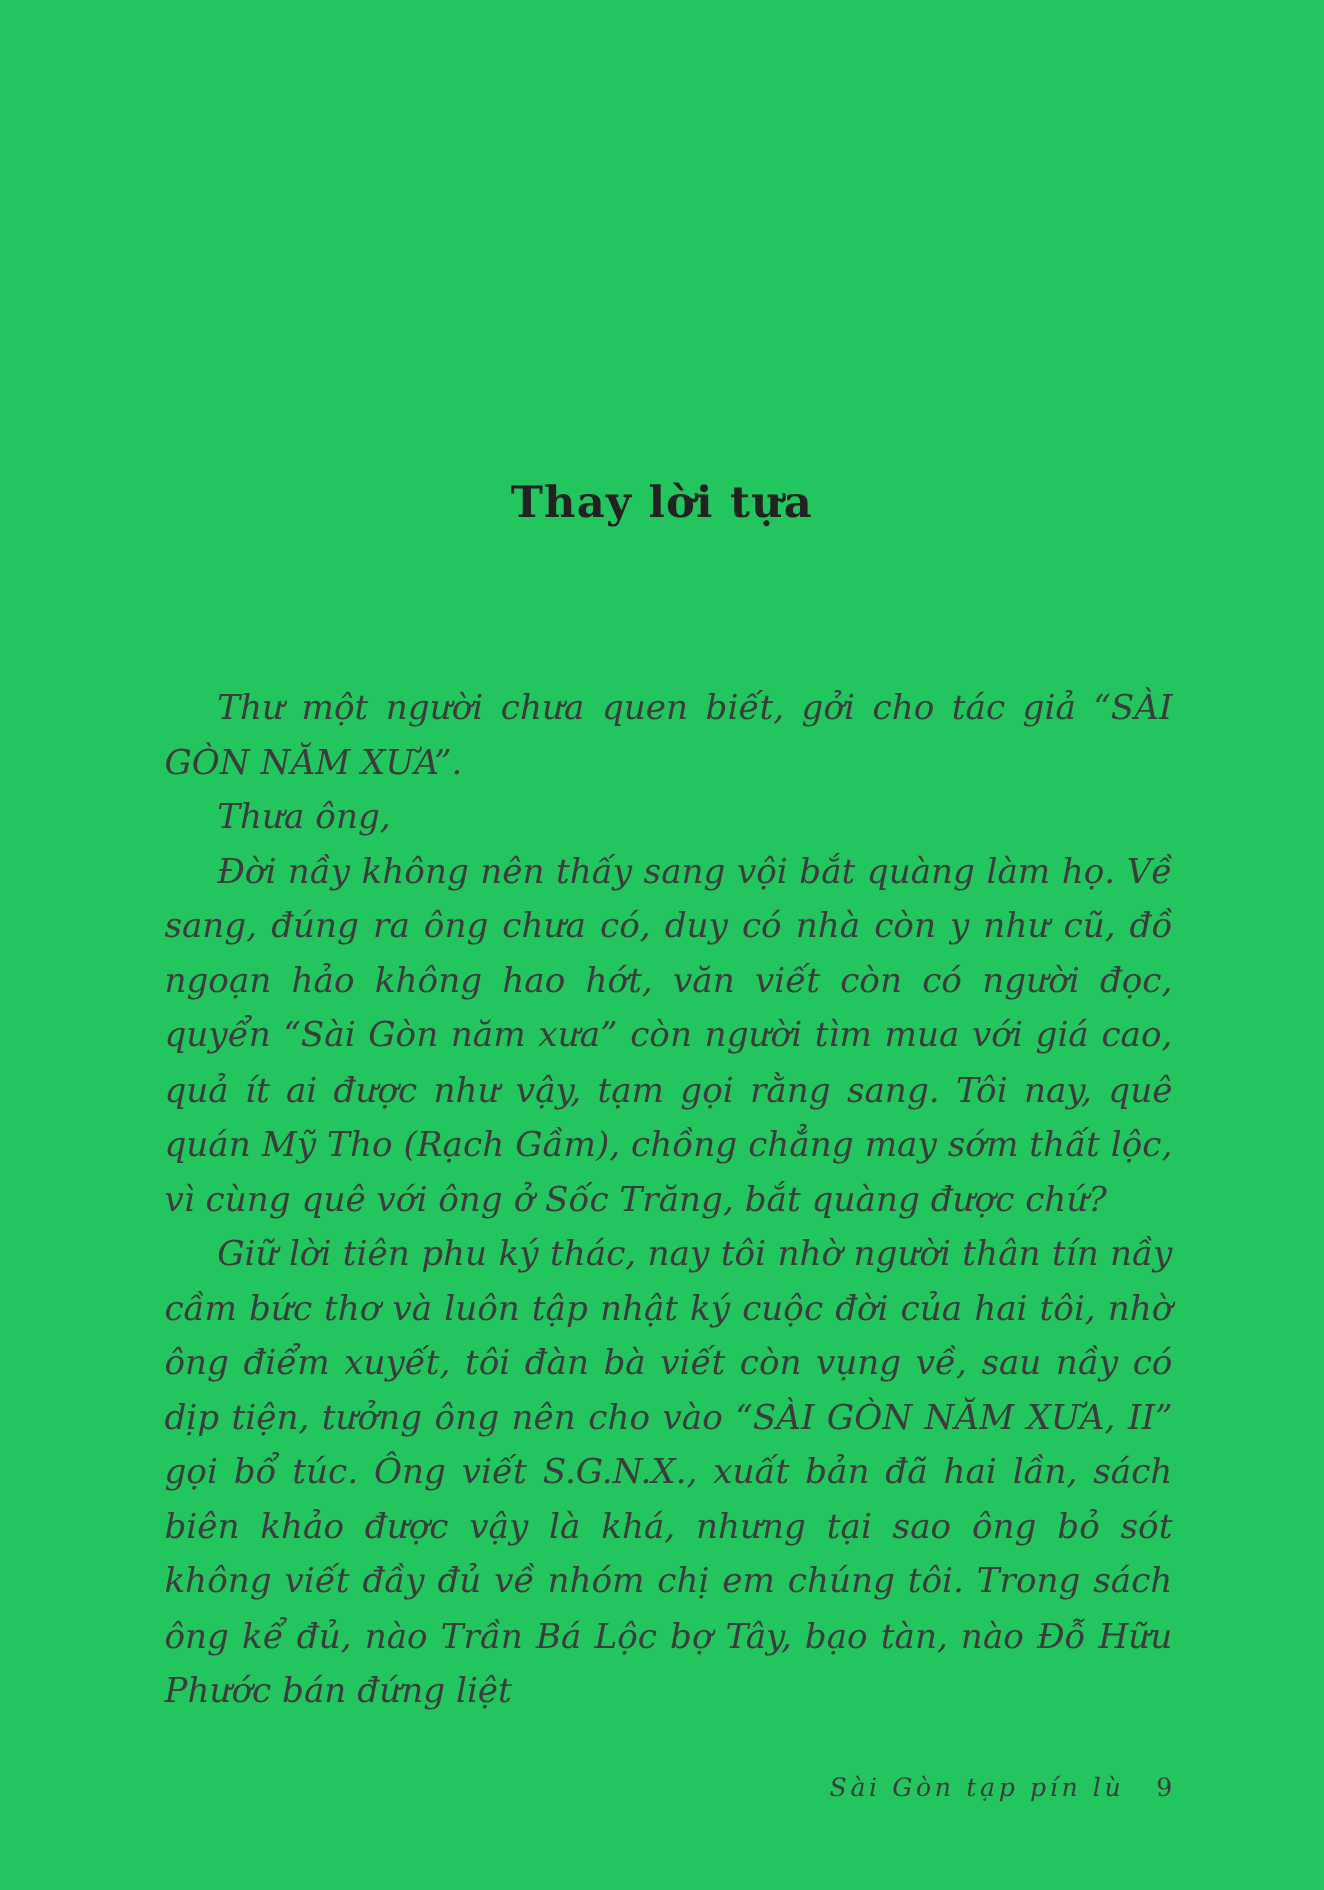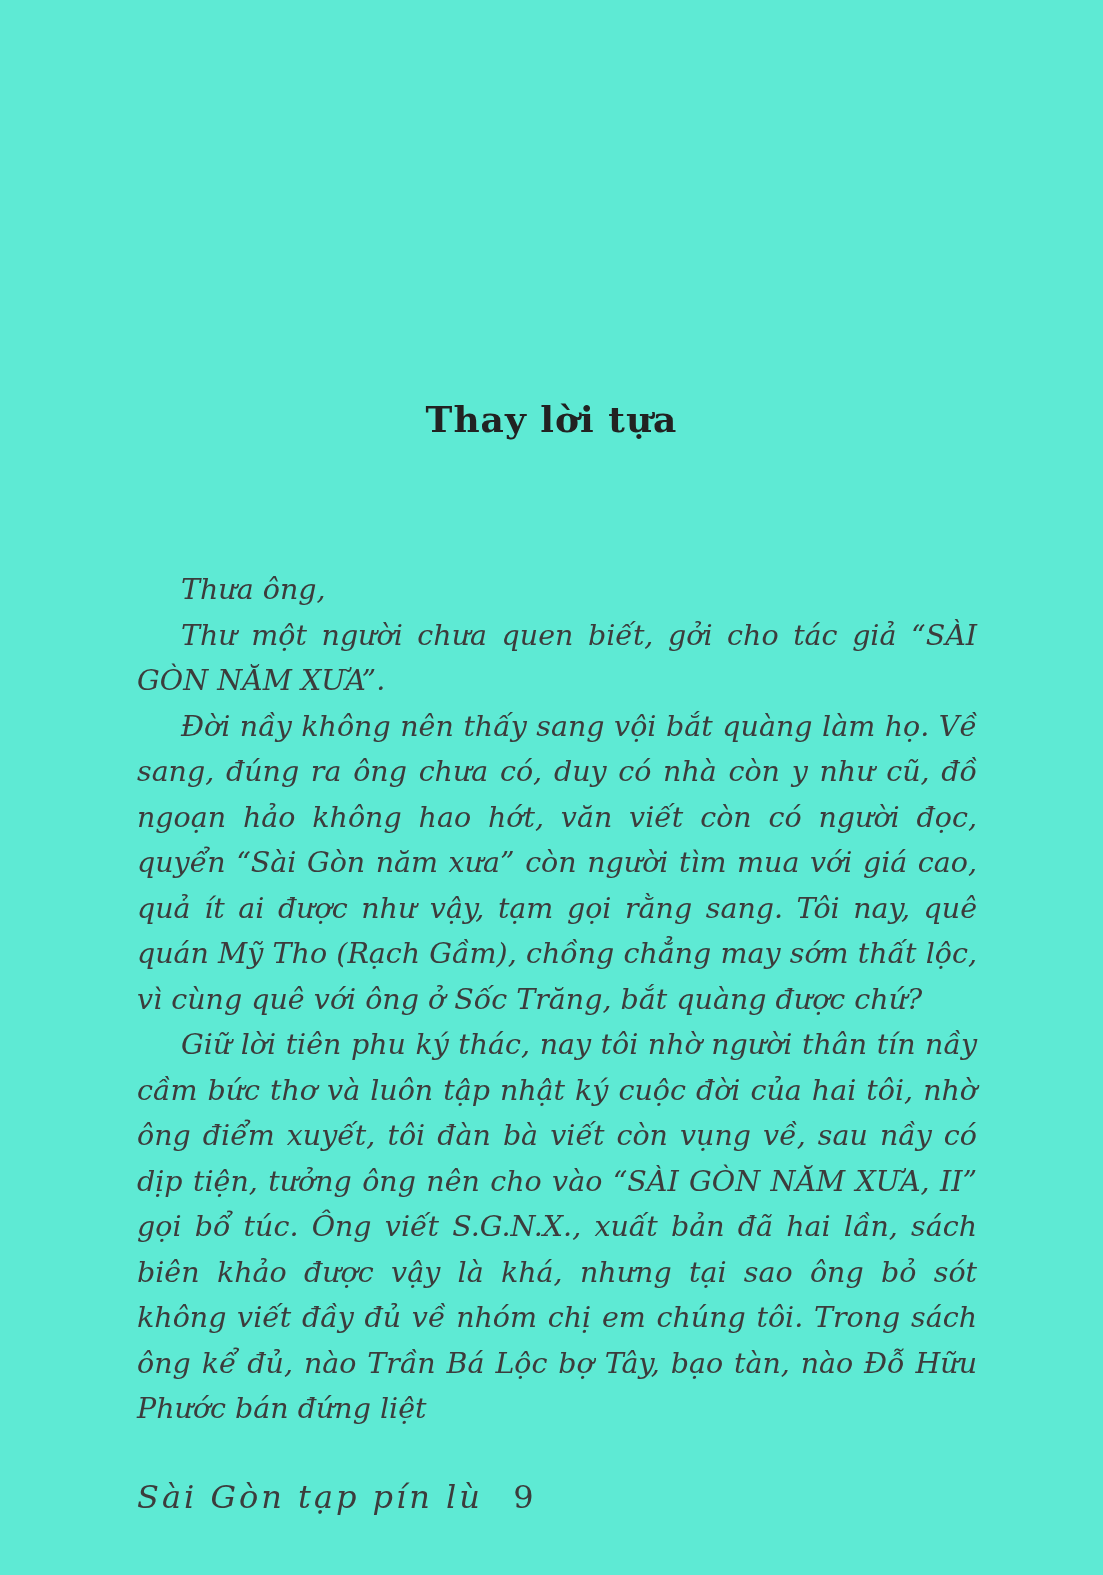--- a/index.html
+++ b/index.html
@@ -4,21 +4,21 @@
 <style>
   html, body {
     margin: 0;
     padding: 0;
     background: #ffffff;
   }
   .page {
     position: relative;
     width: 1103px;
     height: 1575px;
-    background: #5eead4;
+    background: #22c55e;
     overflow: hidden;
     font-family: "DejaVu Serif", serif;
   }
   .chapter-title {
     position: absolute;
     top: 398px;
     left: 0;
     width: 100%;
     margin: 0;
     text-align: center;
@@ -42,43 +42,44 @@
   .body-text p {
     margin: 0;
     padding: 0;
     text-indent: 44px;
   }
   .page-footer {
     position: absolute;
     top: 1478px;
     left: 137px;
     width: 840px;
-    font-size: 32px;
+    text-align: right;
+    font-size: 21px;
     color: #3c3c3c;
   }
   .running-title {
     font-style: italic;
     letter-spacing: 3px;
   }
   .page-number {
     font-style: normal;
     letter-spacing: 0;
     margin-left: 20px;
   }
 </style>
 </head>
 <body>
 
 <div class="page">
 
   <h1 class="chapter-title">Thay lời tựa</h1>
 
   <div class="body-text">
+    <p>Thư một người chưa quen biết, gởi cho tác giả “SÀI GÒN NĂM XƯA”.</p>
     <p>Thưa ông,</p>
-    <p>Thư một người chưa quen biết, gởi cho tác giả “SÀI GÒN NĂM XƯA”.</p>
     <p>Đời nầy không nên thấy sang vội bắt quàng làm họ. Về sang, đúng ra ông chưa có, duy có nhà còn y như cũ, đồ ngoạn hảo không hao hớt, văn viết còn có người đọc, quyển “Sài Gòn năm xưa” còn người tìm mua với giá cao, quả ít ai được như vậy, tạm gọi rằng sang. Tôi nay, quê quán Mỹ Tho (Rạch Gầm), chồng chẳng may sớm thất lộc, vì cùng quê với ông ở Sốc Trăng, bắt quàng được chứ?</p>
     <p>Giữ lời tiên phu ký thác, nay tôi nhờ người thân tín nầy cầm bức thơ và luôn tập nhật ký cuộc đời của hai tôi, nhờ ông điểm xuyết, tôi đàn bà viết còn vụng về, sau nầy có dịp tiện, tưởng ông nên cho vào “SÀI GÒN NĂM XƯA, II” gọi bổ túc. Ông viết S.G.N.X., xuất bản đã hai lần, sách biên khảo được vậy là khá, nhưng tại sao ông bỏ sót không viết đầy đủ về nhóm chị em chúng tôi. Trong sách ông kể đủ, nào Trần Bá Lộc bợ Tây, bạo tàn, nào Đỗ Hữu Phước bán đứng liệt</p>
   </div>
 
   <div class="page-footer">
     <span class="running-title">Sài Gòn tạp pín lù</span>
     <span class="page-number">9</span>
   </div>
 
 </div>

